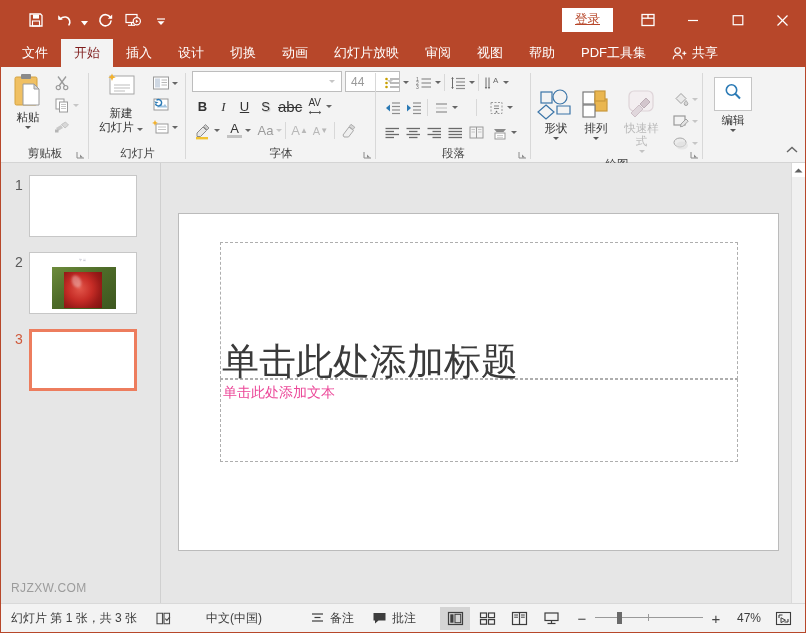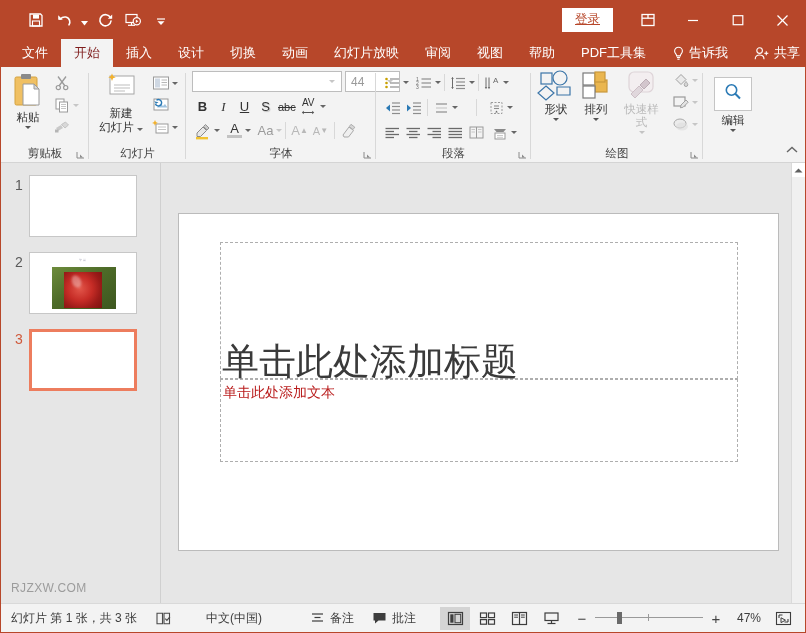--- a/index.html
+++ b/index.html
@@ -128,21 +128,21 @@
     position:absolute; left:17px; top:50px; width:601px; height:338px;
     background:#fff; border:1px solid #bbb;
   }
   .ph{ position:absolute; border:1px dashed #aeaeae; }
   .ph-title{ left:41px; top:28px; right:40px; height:137px; }
   .ph-title .t{
     position:absolute; left:1px; bottom:-2px; font-size:37px; color:#3a3a3a; font-weight:300;
     white-space:nowrap; line-height:1;
   }
   .ph-body{ left:41px; top:165px; right:40px; height:83px; }
-  .ph-body .t{ position:absolute; left:2px; top:4px; font-size:14px; color:#b91c1c; }
+  .ph-body .t{ position:absolute; left:2px; top:4px; font-size:14px; color:#ec4899; }
 
   .vscroll{
     position:absolute; right:0; top:0; bottom:0; width:14px; background:#f0f0f0;
     border-left:1px solid #dadada;
   }
   .vscroll .arr{
     height:14px; display:flex; align-items:center; justify-content:center; background:#fff; cursor:pointer;
   }
 
   
@@ -271,30 +271,20 @@
       <span>视图</span>
     </div>
   <div class="tab">
       <span>帮助</span>
     </div>
   <div class="tab">
       <span>PDF工具集</span>
     </div>
   <div class="tab">
     <span class="ic">
-      <svg width="13" height="15" viewBox="0 0 13 15">
-          <path d="M6.5 1.3c2.3 0 3.9 1.7 3.9 3.8 0 1.6-1.1 2.6-1.6 3.4-.3.5-.4 1-.4 1.4H4.6c0-.4-.1-.9-.4-1.4-.5-.8-1.6-1.8-1.6-3.4 0-2.1 1.6-3.8 3.9-3.8z" fill="none" stroke="#fff" stroke-width="1.1"></path>
-          <line x1="4.9" y1="11.5" x2="8.1" y2="11.5" stroke="#fff" stroke-width="1.1"></line>
-          <line x1="5.4" y1="13.2" x2="7.6" y2="13.2" stroke="#fff" stroke-width="1.1"></line>
-        </svg>
-    </span>
-    <span>告诉我</span>
-  </div>
-  <div class="tab">
-    <span class="ic">
       <svg width="16" height="15" viewBox="0 0 16 15">
           <circle cx="5.6" cy="4.6" r="2.8" fill="none" stroke="#fff" stroke-width="1.1"></circle>
           <path d="M1.2 13.2c0-2.6 2-4.2 4.4-4.2s4.4 1.6 4.4 4.2" fill="none" stroke="#fff" stroke-width="1.1"></path>
           <line x1="12.3" y1="5.3" x2="12.3" y2="9.3" stroke="#fff" stroke-width="1.1"></line>
           <line x1="10.3" y1="7.3" x2="14.3" y2="7.3" stroke="#fff" stroke-width="1.1"></line>
         </svg>
     </span>
     <span>共享</span>
   </div>
 </div>
@@ -421,21 +411,21 @@
           <span class="cb">
               <span class="caret-sm dim"></span>
             </span>
         </div>
       </div>
       <div class="row" style="margin-top:4px">
         <div class="fbtn" style="font-weight:bold">B</div>
         <div class="fbtn" style="font-style:italic;font-family:'Liberation Serif',serif">I</div>
         <div class="fbtn" style="text-decoration:underline">U</div>
         <div class="fbtn" style="text-shadow:1px 1px 1px #bbb">S</div>
-        <div class="fbtn" style="font-size:11px;text-decoration:line-through">abc</div>
+        <div class="fbtn" style="font-size:15px;text-decoration:line-through">abc</div>
         <div class="fbtn" style="font-size:10px;line-height:9px">
           <span style="display:block;text-align:center">
             <span>AV</span><br>
             <svg width="14" height="5" viewBox="0 0 14 5">
                 <line x1="2" y1="2.5" x2="12" y2="2.5" stroke="#555" stroke-width="1"></line>
                 <path d="M2.8 .8L.8 2.5l2 1.7z" fill="#555"></path>
                 <path d="M11.2 .8l2 1.7-2 1.7z" fill="#555"></path>
               </svg>
           </span>
         </div>
@@ -634,21 +624,21 @@
     <div class="dlg">
       <svg width="9" height="9" viewBox="0 0 9 9">
           <path d="M1 1v6h7" fill="none" stroke="#8a8a8a" stroke-width="1"></path>
           <path d="M4 3.5l3 3h-3z" fill="#8a8a8a"></path>
         </svg>
     </div>
     <div class="sep"></div>
   </div>
 
   <div class="rgroup" style="width:172px">
-    <div class="body" style="padding-top:1px">
+    <div class="body" style="padding-top:20px">
       <div class="bigbtn" style="width:42px">
         <svg width="38" height="32" viewBox="0 0 38 32">
           <circle cx="23" cy="8" r="7" fill="none" stroke="#3b75a8" stroke-width="1.2"></circle>
           <rect x="4" y="3" width="11" height="11" fill="none" stroke="#3b75a8" stroke-width="1.2"></rect>
           <path d="M9 16l8 7-8 7-8-7z" fill="none" stroke="#3b75a8" stroke-width="1.2"></path>
           <path d="M20 17h13v8H20z" fill="none" stroke="#3b75a8" stroke-width="1.2"></path>
         </svg>
         <div class="lbl">形状</div>
         <div class="caret-dn"></div>
       </div>

